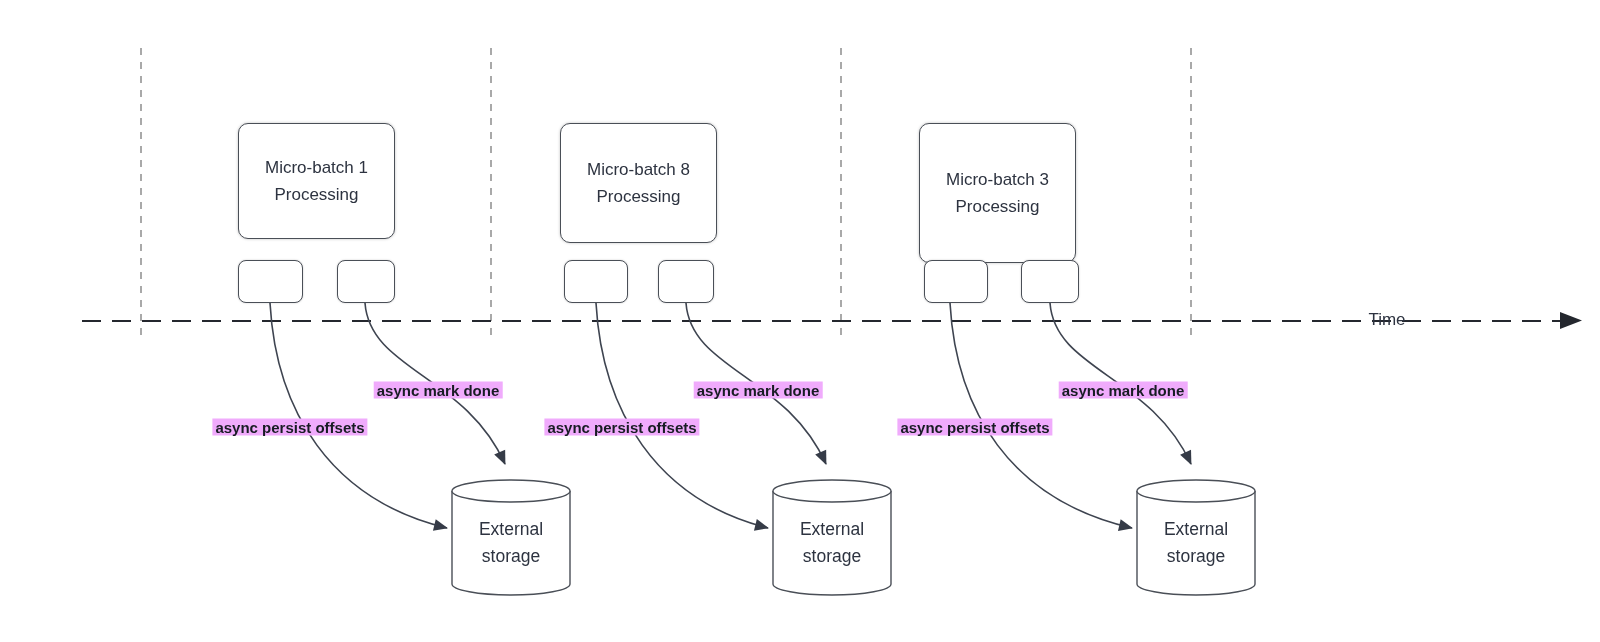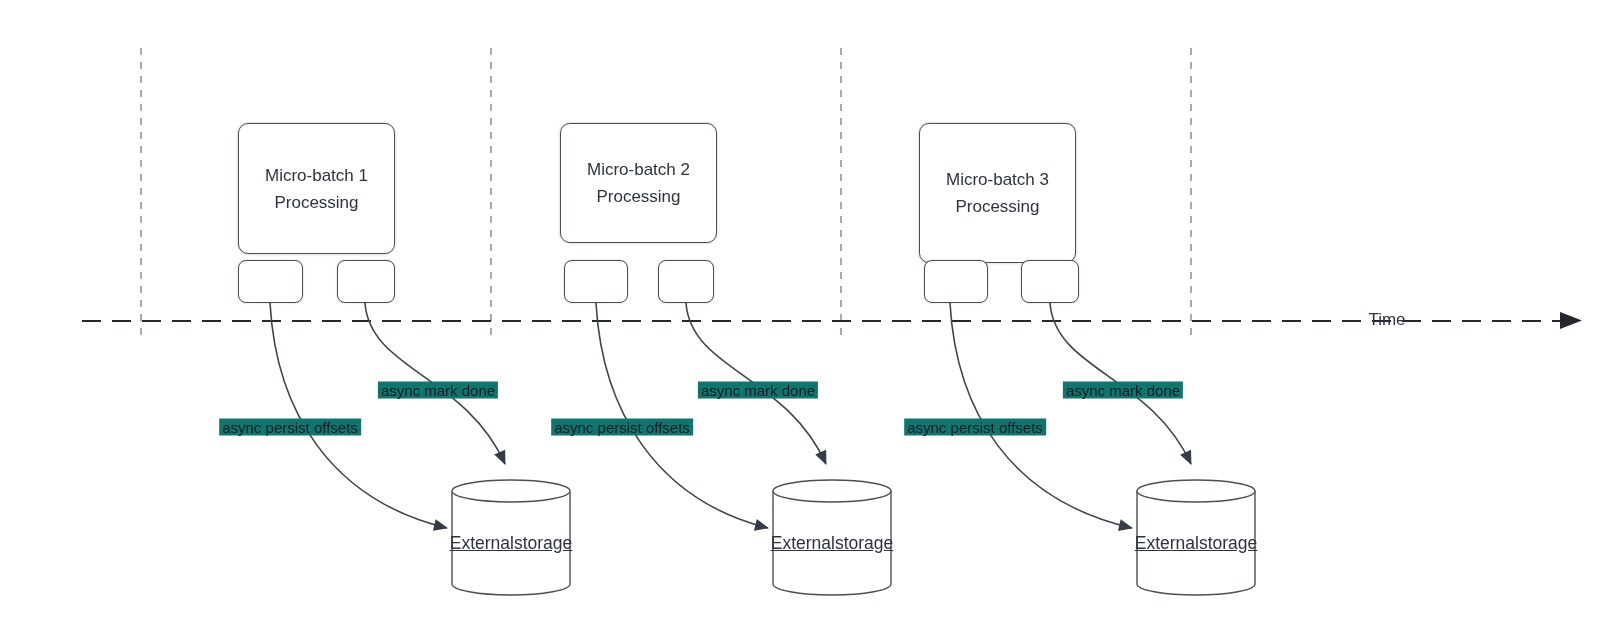--- a/index.html
+++ b/index.html
@@ -44,39 +44,38 @@
     box-sizing: border-box;
     background: #ffffff;
     border: 1.4px solid #4a4f57;
     border-radius: 8px;
     box-shadow: 0 0 2px rgba(0,0,0,0.22);
   }
   .curve-label {
     position: absolute;
     z-index: 3;
     transform: translate(-50%, -50%);
-    background: #0f766e;
+    background: #f0abfc;
     padding: 0 3px;
     font-size: 15px;
-    font-weight: normal;
+    font-weight: bold;
     color: #181c24;
     white-space: nowrap;
   }
   .storage-label {
     position: absolute;
     z-index: 2;
     display: flex;
-    flex-direction: row;
+    flex-direction: column;
     align-items: center;
     justify-content: center;
     text-align: center;
     font-size: 17.5px;
     line-height: 27px;
     color: #2d3340;
-    text-decoration: underline;
   }
   .time-label {
     position: absolute;
     z-index: 2;
     transform: translate(-50%, -50%);
     font-size: 17px;
     color: #2d3340;
     white-space: nowrap;
     margin-top: 48px;
   }
@@ -117,35 +116,35 @@
     <g>
       <path d="M773,491 V584 A59,11 0 0 0 891,584 V491" fill="#ffffff" stroke="#4a4f57" stroke-width="1.4"></path>
       <ellipse cx="832" cy="491" rx="59" ry="11" fill="#ffffff" stroke="#4a4f57" stroke-width="1.4"></ellipse>
     </g>
     <g>
       <path d="M1137,491 V584 A59,11 0 0 0 1255,584 V491" fill="#ffffff" stroke="#4a4f57" stroke-width="1.4"></path>
       <ellipse cx="1196" cy="491" rx="59" ry="11" fill="#ffffff" stroke="#4a4f57" stroke-width="1.4"></ellipse>
     </g>
   </svg>
 
-  <div class="batch-box" style="left:238px; top:123px; width:157px; height:131px;">
+  <div class="batch-box" style="left:238px; top:123px; width:157px; height:116px;">
     <span>Micro-batch 1</span>
     <span>Processing</span>
   </div>
   <div class="task-box" style="left:238px; top:260px; width:65px; height:43px;"></div>
   <div class="task-box" style="left:337px; top:260px; width:58px; height:43px;"></div>
   <div class="curve-label" style="left:290px; top:427px;">async persist offsets</div>
   <div class="curve-label" style="left:438px; top:390px;">async mark done</div>
   <div class="storage-label" style="left:452px; top:495px; width:118px; height:96px;">
     <span>External</span>
     <span>storage</span>
   </div>
 
   <div class="batch-box" style="left:560px; top:123px; width:157px; height:120px;">
-    <span>Micro-batch 2</span>
+    <span>Micro-batch 8</span>
     <span>Processing</span>
   </div>
   <div class="task-box" style="left:564px; top:260px; width:64px; height:43px;"></div>
   <div class="task-box" style="left:658px; top:260px; width:56px; height:43px;"></div>
   <div class="curve-label" style="left:622px; top:427px;">async persist offsets</div>
   <div class="curve-label" style="left:758px; top:390px;">async mark done</div>
   <div class="storage-label" style="left:773px; top:495px; width:118px; height:96px;">
     <span>External</span>
     <span>storage</span>
   </div>

